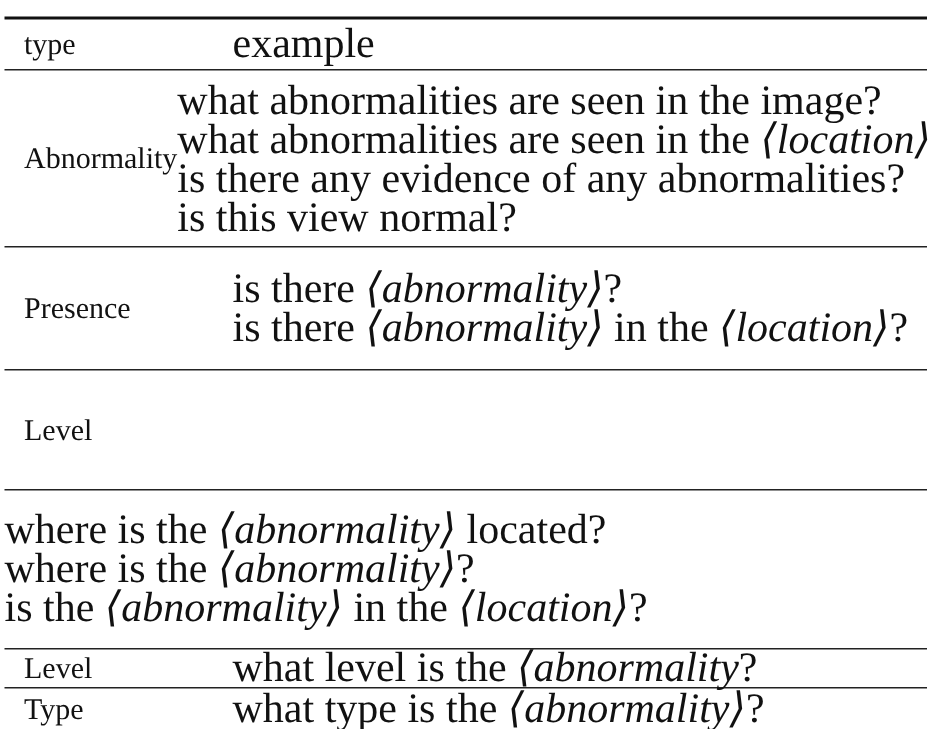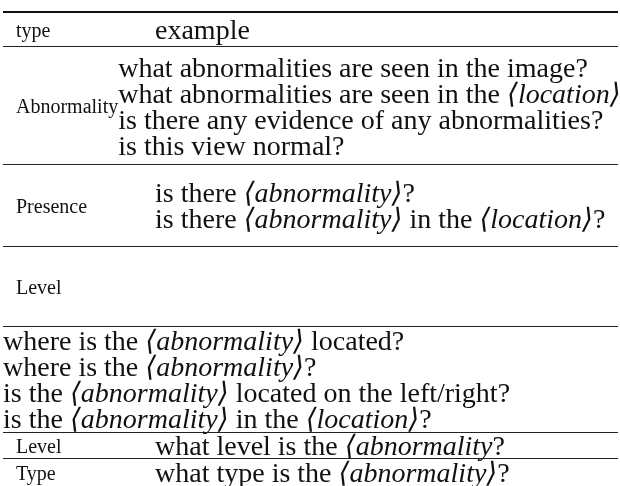--- a/index.html
+++ b/index.html
@@ -86,21 +86,20 @@
   </div>
 
   <div class="row r-view">
     <div class="cell-type">Level</div>
   </div>
 
   <div class="row r-loc">
     <div class="cell-example">
         <span class="line"><span>where is the </span><span class="ph">⟨abnormality⟩</span><span> located?</span></span>
         <span class="line"><span>where is the </span><span class="ph">⟨abnormality⟩</span><span>?</span></span>
-        <span class="line"><span>is the </span><span class="ph">⟨abnormality⟩</span><span> located on the left/right?</span></span>
         <span class="line"><span>is the </span><span class="ph">⟨abnormality⟩</span><span> in the </span><span class="ph">⟨location⟩</span><span>?</span></span>
       </div>
   </div>
 
   <div class="row r-lvl">
     <div class="cell-type">Level</div>
     <div class="cell-example">
         <span class="line"><span>what level is the </span><span class="ph">⟨abnormality</span><span>?</span></span>
       </div>
   </div>

